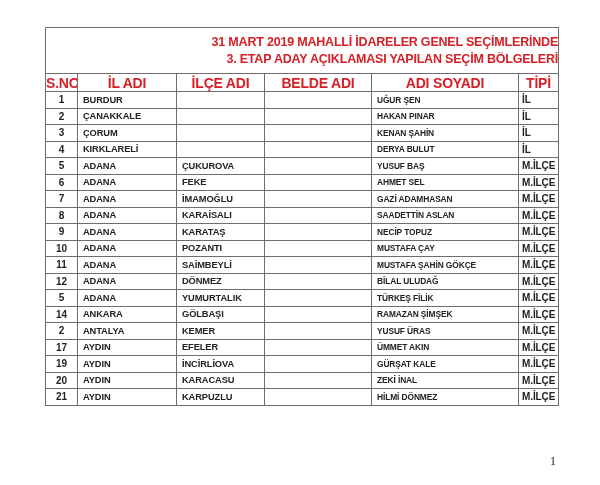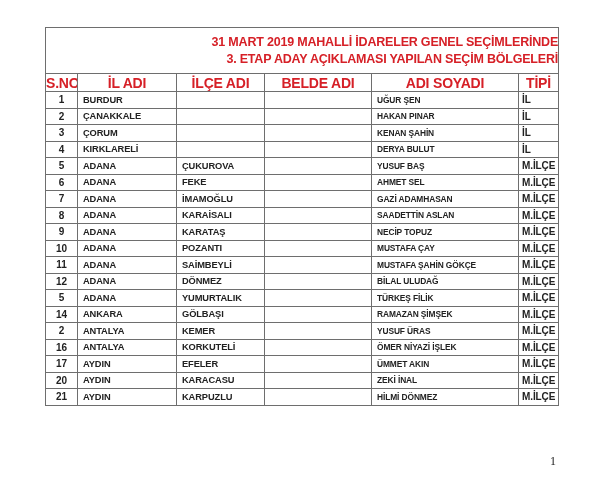--- a/index.html
+++ b/index.html
@@ -212,33 +212,33 @@
       </tr>
       <tr class="row">
         <td class="sno">2</td>
         <td class="il">ANTALYA</td>
         <td class="ilce">KEMER</td>
         <td class="belde"></td>
         <td class="adi">YUSUF ÜRAS</td>
         <td class="tip">M.İLÇE</td>
       </tr>
       <tr class="row">
-        <td class="sno">16</td>
-        <td class="il">ANTALYA</td>
-        <td class="ilce">KORKUTELİ</td>
-        <td class="belde"></td>
-        <td class="adi">ÖMER NİYAZİ İŞLEK</td>
-        <td class="tip">M.İLÇE</td>
-      </tr>
-      <tr class="row">
         <td class="sno">17</td>
         <td class="il">AYDIN</td>
         <td class="ilce">EFELER</td>
         <td class="belde"></td>
         <td class="adi">ÜMMET AKIN</td>
+        <td class="tip">M.İLÇE</td>
+      </tr>
+      <tr class="row">
+        <td class="sno">19</td>
+        <td class="il">AYDIN</td>
+        <td class="ilce">İNCİRLİOVA</td>
+        <td class="belde"></td>
+        <td class="adi">GÜRŞAT KALE</td>
         <td class="tip">M.İLÇE</td>
       </tr>
       <tr class="row">
         <td class="sno">20</td>
         <td class="il">AYDIN</td>
         <td class="ilce">KARACASU</td>
         <td class="belde"></td>
         <td class="adi">ZEKİ İNAL</td>
         <td class="tip">M.İLÇE</td>
       </tr>

